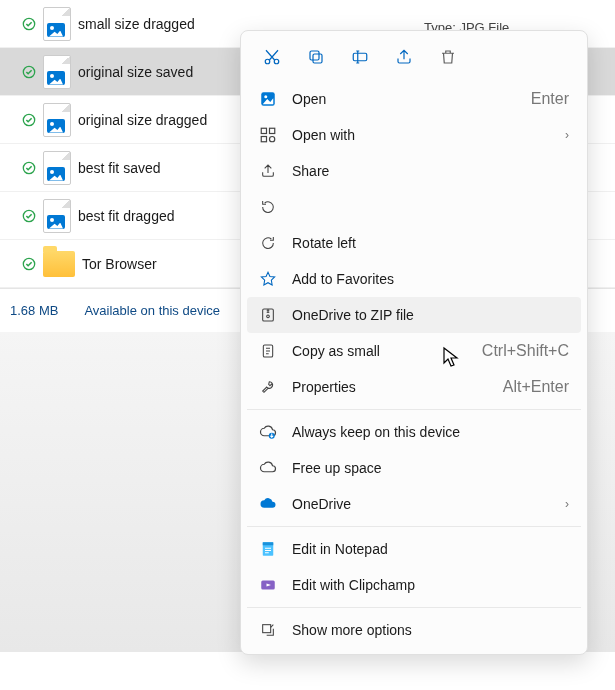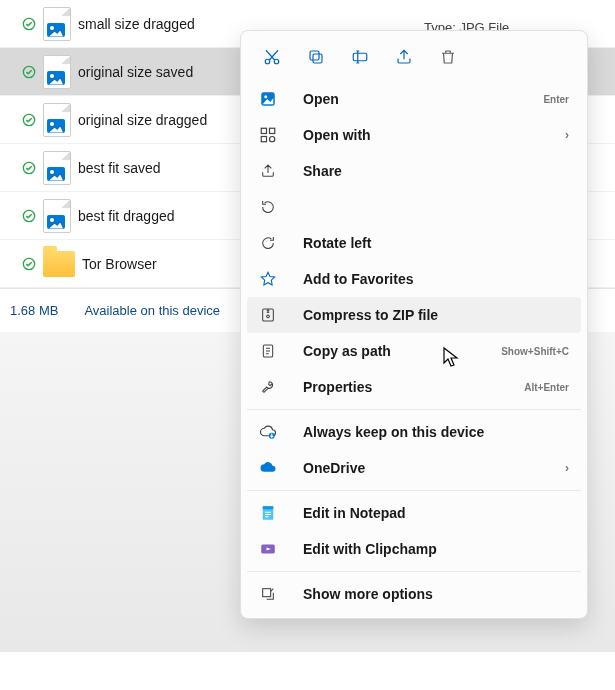--- a/index.html
+++ b/index.html
@@ -150,40 +150,39 @@
       align-items: center;
       justify-content: center;
       border-radius: 4px;
     }
     .ctx-item {
       display: flex;
       align-items: center;
       height: 36px;
       padding: 0 12px;
       border-radius: 4px;
-      gap: 26px;
-      font-weight: bold;
+      gap: 15px;
     }
     .ctx-item:hover, .ctx-item.hover {
       background: #f0f0f0;
     }
     .ctx-ico {
       width: 18px;
       height: 18px;
       flex-shrink: 0;
       display: flex;
       align-items: center;
       justify-content: center;
     }
     .ctx-label {
       flex: 1;
     }
     .ctx-shortcut {
       color: #777;
-      font-size: 10px;
+      font-size: 16px;
     }
     .ctx-sep {
       height: 1px;
       background: #e8e8e8;
       margin: 4px 0;
     }
     .chevron {
       color: #777;
       font-size: 12px;
     }
@@ -368,31 +367,31 @@
       </span>
     <span class="ctx-label">Add to Favorites</span>
   </div>
   <div class="ctx-item hover">
     <span class="ctx-ico">
         <svg width="16" height="16" viewBox="0 0 24 24" fill="none" stroke="#444" stroke-width="1.6">
           <rect x="4" y="3" width="16" height="18" rx="2"></rect>
           <path d="M12 3 v6 M10 5 h4 M10 8 h4 M12 12 a2 2 0 1 0 0.01 0"></path>
         </svg>
       </span>
-    <span class="ctx-label">Compress to ZIP file</span>
+    <span class="ctx-label">OneDrive to ZIP file</span>
   </div>
   <div class="ctx-item">
     <span class="ctx-ico">
         <svg width="16" height="16" viewBox="0 0 24 24" fill="none" stroke="#444" stroke-width="1.6">
           <rect x="5" y="3" width="14" height="18" rx="2"></rect>
           <path d="M9 8 h6 M9 12 h6 M9 16 h4"></path>
         </svg>
       </span>
-    <span class="ctx-label">Copy as path</span>
-    <span class="ctx-shortcut">Show+Shift+C</span>
+    <span class="ctx-label">Copy as small</span>
+    <span class="ctx-shortcut">Ctrl+Shift+C</span>
   </div>
   <div class="ctx-item">
     <span class="ctx-ico">
         <svg width="16" height="16" viewBox="0 0 24 24" fill="none" stroke="#444" stroke-width="1.6">
           <path d="M14 4 a5 5 0 1 1 -4 8 L4 18 l2 2 l6 -6 a5 5 0 0 0 6 -7 l-3 3 l-2 -2 Z"></path>
         </svg>
       </span>
     <span class="ctx-label">Properties</span>
     <span class="ctx-shortcut">Alt+Enter</span>
   </div>
@@ -402,20 +401,28 @@
         <svg width="18" height="18" viewBox="0 0 24 24" fill="none" stroke="#444" stroke-width="1.6">
           <path d="M7 17 a5 5 0 0 1 0 -10 a6 6 0 0 1 11 2 a4 4 0 0 1 0 8 Z"></path>
           <circle cx="17" cy="17" r="4" fill="#0078d4" stroke="none"></circle>
           <path d="M17 14 v4 M15 17 l2 2 l2 -2" stroke="#fff" stroke-width="1.4"></path>
         </svg>
       </span>
     <span class="ctx-label">Always keep on this device</span>
   </div>
   <div class="ctx-item">
     <span class="ctx-ico">
+        <svg width="18" height="18" viewBox="0 0 24 24" fill="none" stroke="#444" stroke-width="1.6">
+          <path d="M7 17 a5 5 0 0 1 0 -10 a6 6 0 0 1 11 2 a4 4 0 0 1 0 8 Z"></path>
+        </svg>
+      </span>
+    <span class="ctx-label">Free up space</span>
+  </div>
+  <div class="ctx-item">
+    <span class="ctx-ico">
         <svg width="18" height="18" viewBox="0 0 24 24">
           <path d="M7 17 a5 5 0 0 1 0 -10 a6 6 0 0 1 11 2 a4 4 0 0 1 0 8 Z" fill="#0078d4"></path>
         </svg>
       </span>
     <span class="ctx-label">OneDrive</span>
     <span class="chevron">›</span>
   </div>
   <div class="ctx-sep"></div>
   <div class="ctx-item">
     <span class="ctx-ico">

